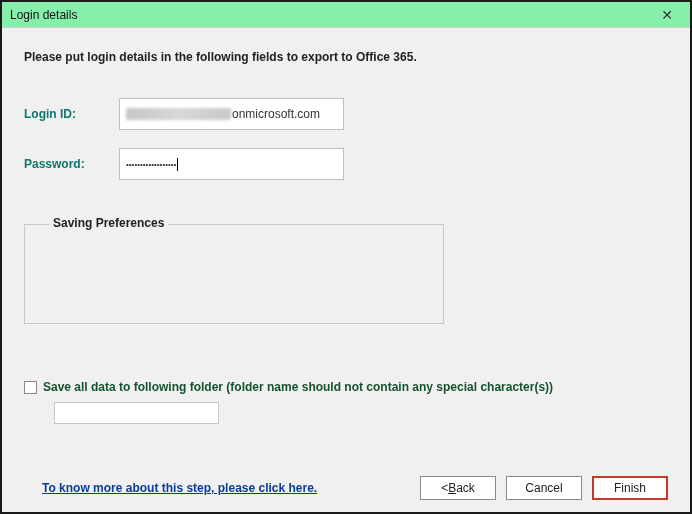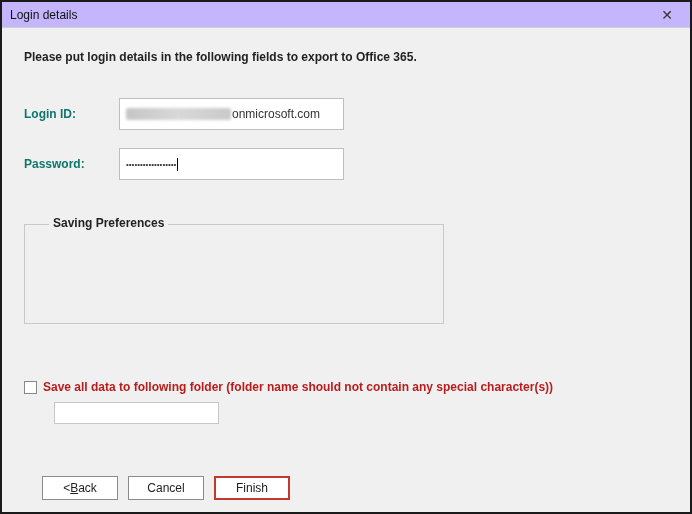--- a/index.html
+++ b/index.html
@@ -14,21 +14,21 @@
     .window {
       width: 692px;
       height: 514px;
       border: 2px solid #1a1a1a;
       background: #f0f0f0;
       display: flex;
       flex-direction: column;
     }
     .titlebar {
       height: 26px;
-      background: #c4b5fd;
+      background: #86efac;
       border-bottom: 1px solid #d0d0d0;
       display: flex;
       align-items: center;
       padding: 0 8px;
       justify-content: space-between;
     }
     .title-text {
       font-size: 12px;
       color: #111;
     }
@@ -124,21 +124,21 @@
       width: 13px;
       height: 13px;
       border: 1px solid #888;
       background: #fff;
       margin-right: 6px;
       flex-shrink: 0;
     }
     .save-label {
       font-weight: bold;
       font-size: 12px;
-      color: #b91c1c;
+      color: #14532d;
     }
     .folder-input {
       width: 165px;
       height: 22px;
       border: 1px solid #c8c8c8;
       background: #fff;
       margin-left: 30px;
       margin-top: 8px;
     }
     .footer {
@@ -211,20 +211,21 @@
     </div>
 
     <div class="save-row">
       <div class="cb"></div>
       <div class="save-label">Save all data to following folder (folder name should not contain any special character(s))</div>
     </div>
     <div class="folder-input"></div>
   </div>
 
   <div class="footer">
+    <span class="help-link">To know more about this step, please click here.</span>
     <div class="btn-row">
       <div class="btn">
         <span>&lt; </span>
           <span class="underline-letter">B</span>
           <span>ack</span>
       </div>
       <div class="btn">Cancel</div>
       <div class="btn finish">Finish</div>
     </div>
   </div>

